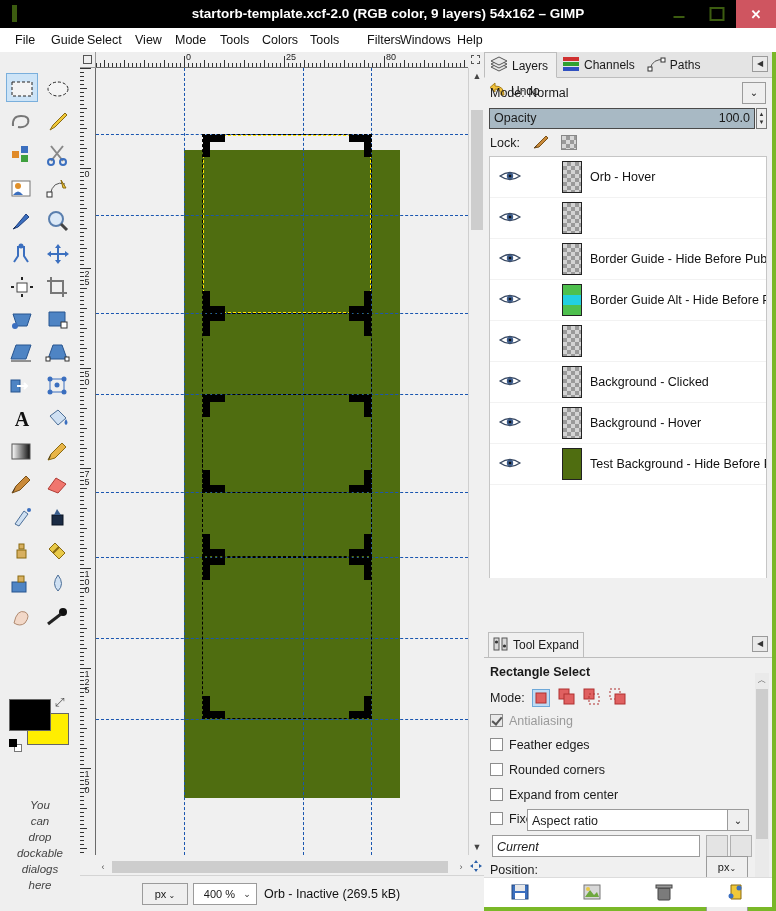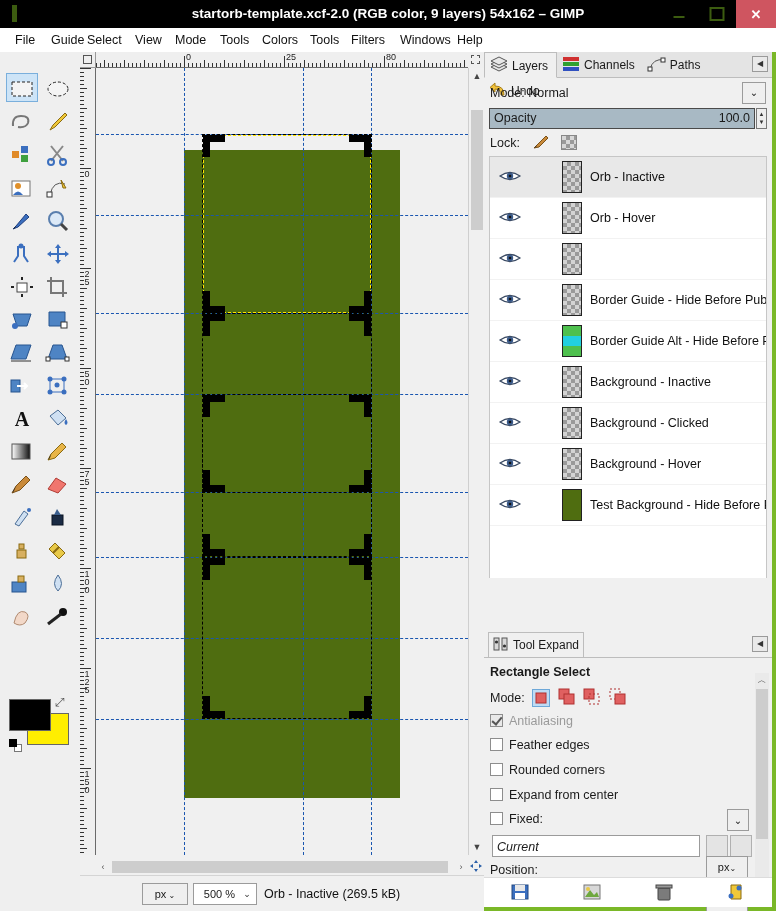--- a/index.html
+++ b/index.html
@@ -156,21 +156,21 @@
 
   <div class="menubar">
     <div class="mi" style="left:8px">File</div>
     <div class="mi" style="left:44px">Guide</div>
     <div class="mi" style="left:80px">Select</div>
     <div class="mi" style="left:128px">View</div>
     <div class="mi" style="left:168px">Mode</div>
     <div class="mi" style="left:213px">Tools</div>
     <div class="mi" style="left:255px">Colors</div>
     <div class="mi" style="left:303px">Tools</div>
-    <div class="mi" style="left:344px">Filters</div>
+    <div class="mi" style="left:360px">Filters</div>
     <div class="mi" style="left:393px">Windows</div>
     <div class="mi" style="left:450px">Help</div>
   </div>
 
   <div class="toolbox">
     <div class="tool-grid" id="toolgrid">
         <div class="tcell">
           <div class="tsel"></div>
           <div class="ticon"><svg width="26" height="24" viewBox="0 0 26 24">
               <rect x="3" y="5" width="20" height="14" fill="#f4f4f4" stroke="#222" stroke-dasharray="3,2"></rect>
@@ -385,20 +385,28 @@
     <div class="fgbg">
       <div class="bg"></div>
       <div class="fg"></div>
       <div class="swap">⤢</div>
       <div class="reset">
           <b></b>
           <i></i>
         </div>
     </div>
 
+    <div class="dockhint">
+      <div>You</div>
+      <div>can</div>
+      <div>drop</div>
+      <div>dockable</div>
+      <div>dialogs</div>
+      <div>here</div>
+    </div>
   </div>
 
   <div class="imgwin">
     <div class="ruler-corner">
         <div class="rc-g"></div>
       </div>
 
     <div class="hruler" id="hruler">
         <div class="tick" style="left: 0px; width: 1px; height: 4px; bottom: 0px;"></div>
         <div class="tick" style="left: 4px; width: 1px; height: 4px; bottom: 0px;"></div>
@@ -776,21 +784,21 @@
     </div>
     <div class="navbtn">
       <svg width="14" height="14" viewBox="0 0 14 14">
         <path d="M7 1 L9 4 H5 Z M7 13 L9 10 H5 Z M1 7 L4 5 V9 Z M13 7 L10 5 V9 Z" fill="#2a5fa8"></path>
       </svg>
     </div>
 
     <div class="statusbar">
       <div class="unitbox"><span>px</span><span style="font-size:8px">&nbsp;⌄</span></div>
       <div class="zoombox">
-        <div class="zoomval">500 %</div>
+        <div class="zoomval">400 %</div>
         <div class="zoomarr">⌄</div>
       </div>
       <div class="statustext">Orb - Inactive (269.5 kB)</div>
     </div>
   </div>
 
   <div class="dock">
 
     <div class="tabstrip">
       <div class="dtab active">
@@ -852,29 +860,20 @@
       <span style="display:inline-block;width:20px;height:16px;vertical-align:-3px;margin-left:8px">
         <svg width="20" height="16" viewBox="0 0 20 16">
             <path d="M3 14 L6 11 L15 2 L17 4 L8 13 Z" fill="#c98a3a" stroke="#7a5118"></path>
             <path d="M3 14 L6 11 L5 13 Z" fill="#222"></path>
           </svg>
       </span>
       <span style="display:inline-block;width:16px;height:15px;vertical-align:-3px;margin-left:6px;border:1px solid #888;background-image:linear-gradient(45deg,#9a9a9a 25%,transparent 25%,transparent 75%,#9a9a9a 75%),linear-gradient(45deg,#9a9a9a 25%,#d8d8d8 25%,#d8d8d8 75%,#9a9a9a 75%);background-size:8px 8px;background-position:0 0,4px 4px;box-sizing:border-box"></span>
     </div>
 
     <div class="layerlist" id="layerlist">
-        <div class="lrow sel">
-          <span class="eye"><svg width="22" height="14" viewBox="0 0 22 14">
-              <path d="M1 7 Q11 0 21 7 Q11 14 1 7 Z" fill="#fff" stroke="#3a4a63" stroke-width="1.3"></path>
-              <circle cx="11" cy="7" r="3.2" fill="#3a5a8a"></circle>
-              <circle cx="11" cy="7" r="1.3" fill="#111"></circle>
-            </svg></span>
-          <span class="thumb"></span>
-          <span class="lname">Orb - Inactive</span>
-        </div>
         <div class="lrow">
           <span class="eye"><svg width="22" height="14" viewBox="0 0 22 14">
               <path d="M1 7 Q11 0 21 7 Q11 14 1 7 Z" fill="#fff" stroke="#3a4a63" stroke-width="1.3"></path>
               <circle cx="11" cy="7" r="3.2" fill="#3a5a8a"></circle>
               <circle cx="11" cy="7" r="1.3" fill="#111"></circle>
             </svg></span>
           <span class="thumb"></span>
           <span class="lname">Orb - Hover</span>
         </div>
         <div class="lrow">
@@ -903,21 +902,20 @@
           <span class="thumb" style="background: linear-gradient(rgb(78, 192, 78) 0px, rgb(78, 192, 78) 32%, rgb(34, 208, 224) 32%, rgb(34, 208, 224) 66%, rgb(78, 192, 78) 66%, rgb(78, 192, 78) 100%);"></span>
           <span class="lname">Border Guide Alt - Hide Before Publishing</span>
         </div>
         <div class="lrow">
           <span class="eye"><svg width="22" height="14" viewBox="0 0 22 14">
               <path d="M1 7 Q11 0 21 7 Q11 14 1 7 Z" fill="#fff" stroke="#3a4a63" stroke-width="1.3"></path>
               <circle cx="11" cy="7" r="3.2" fill="#3a5a8a"></circle>
               <circle cx="11" cy="7" r="1.3" fill="#111"></circle>
             </svg></span>
           <span class="thumb"></span>
-          <span class="lname">Background - Inactive</span>
         </div>
         <div class="lrow">
           <span class="eye"><svg width="22" height="14" viewBox="0 0 22 14">
               <path d="M1 7 Q11 0 21 7 Q11 14 1 7 Z" fill="#fff" stroke="#3a4a63" stroke-width="1.3"></path>
               <circle cx="11" cy="7" r="3.2" fill="#3a5a8a"></circle>
               <circle cx="11" cy="7" r="1.3" fill="#111"></circle>
             </svg></span>
           <span class="thumb"></span>
           <span class="lname">Background - Clicked</span>
         </div>
@@ -1040,20 +1038,21 @@
       </div>
       <div class="torow" style="top:185px">
         <span class="chk"></span><span>Rounded corners</span>
       </div>
       <div class="torow" style="top:210px">
         <span class="chk"></span><span>Expand from center</span>
       </div>
       <div class="torow" style="top:234px">
         <span class="chk"></span><span>Fixed:</span>
       </div>
+      <div class="selinput" style="left:43px;top:231px;width:222px;height:22px"><span>Aspect ratio</span></div>
       <div class="dropbtn" style="left:243px;top:231px;width:22px;height:22px">⌄</div>
 
       <div class="selinput" style="left:8px;top:257px;width:208px;height:22px;font-style:italic"><span>Current</span></div>
       <div style="position:absolute;left:222px;top:257px;width:22px;height:22px;border:1px solid #b0b0b0;background:#e4e4e4;box-sizing:border-box"></div>
       <div style="position:absolute;left:246px;top:257px;width:22px;height:22px;border:1px solid #b0b0b0;background:#e4e4e4;box-sizing:border-box"></div>
 
       <div class="torow" style="top:285px">Position:</div>
       <div class="unitsel" style="left:222px;top:278px;width:42px;height:22px"><span>px</span><span style="font-size:8px">⌄</span></div>
 
       <div class="selinput" style="left:8px;top:302px;width:122px;height:22px"><span>97</span></div>

